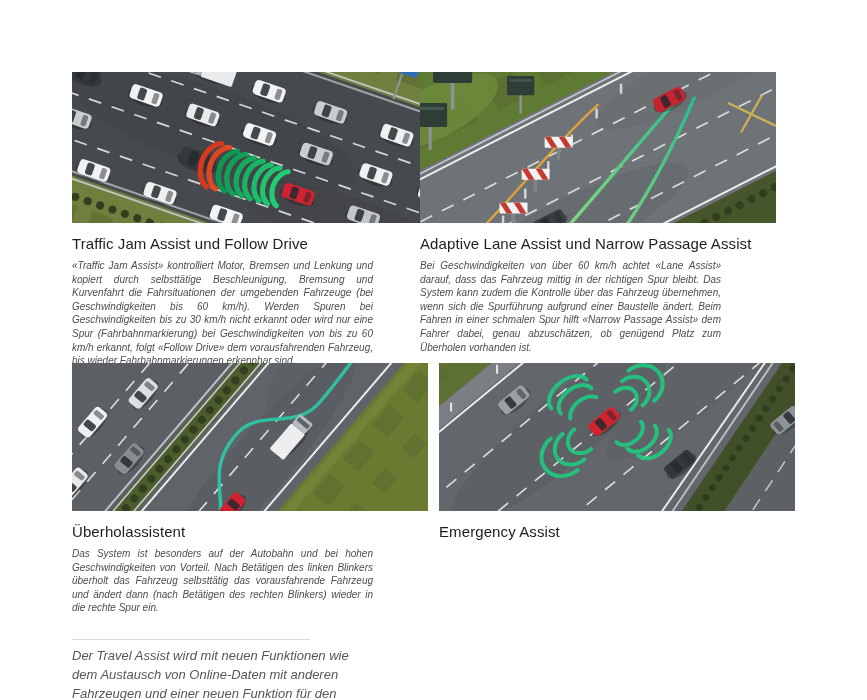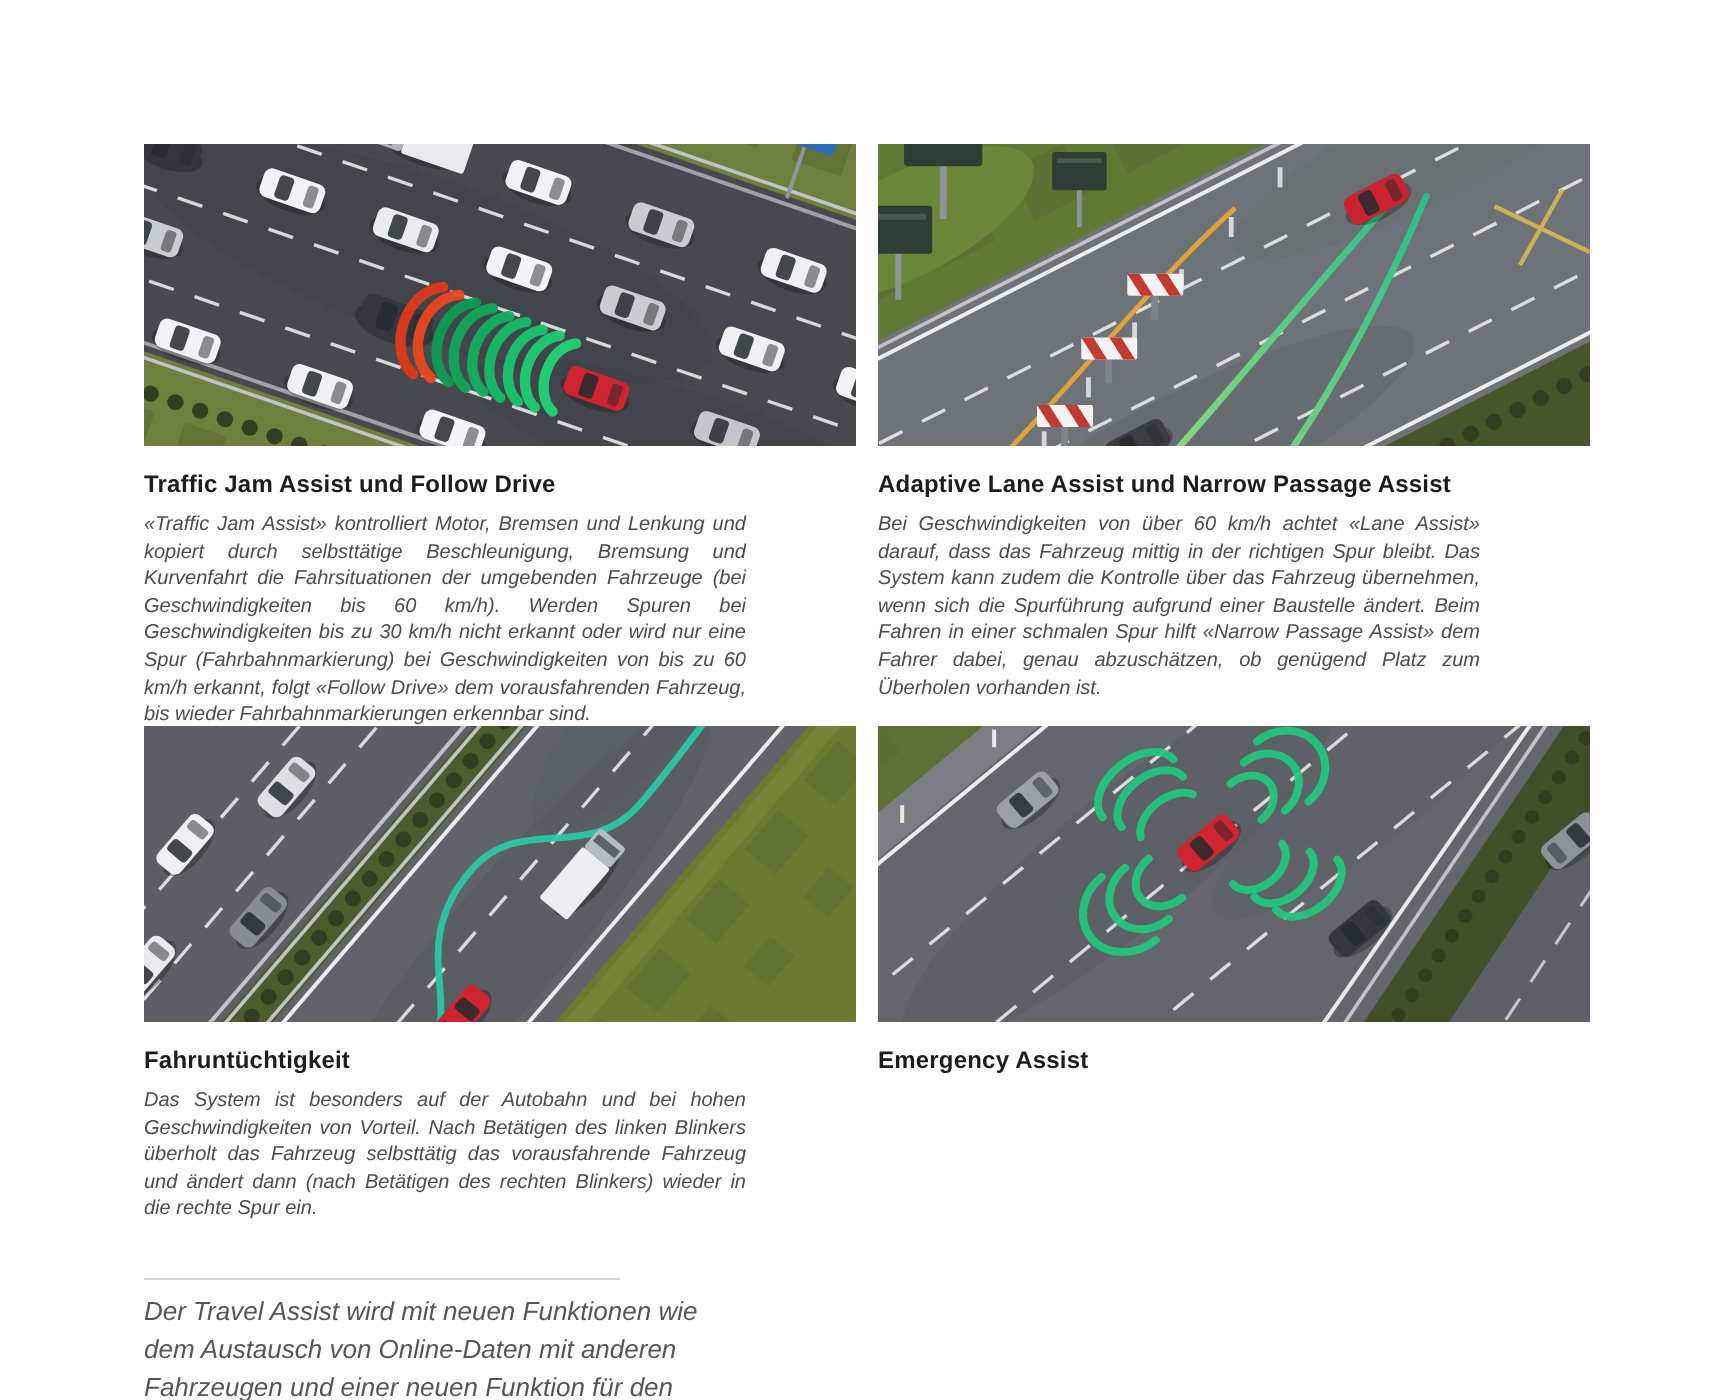--- a/index.html
+++ b/index.html
@@ -1,26 +1,26 @@
 <!DOCTYPE html>
 <html lang="de"><head>
 <meta charset="utf-8">
 <style>
   html,body{margin:0;padding:0;background:#fff;}
   .page{position:relative;width:867px;height:700px;background:#ffffff;overflow:hidden;
         font-family:"Liberation Sans",sans-serif;}
   .panel{position:absolute;width:356px;}
   #p1{left:72px;top:72px}
-  #p2{left:439px;top:72px}
+  #p2{left:420px;top:72px}
   #p3{left:72px;top:363px}
   #p4{left:439px;top:363px}
   .photo{display:block;width:356px;background:#555;}
   #p1 .photo,#p2 .photo{height:151px}
   #p3 .photo,#p4 .photo{height:148px}
-  .panel h3{margin:12px 0 0;font-size:12px;font-weight:700;color:#1d1d1b;letter-spacing:.1px;}
+  .panel h3{margin:12px 0 0;font-size:15px;font-weight:400;color:#1d1d1b;letter-spacing:.1px;}
   .panel p{margin:7px 0 0;width:301px;font-size:10px;line-height:1.36;color:#4c4c4c;
            text-align:justify;hyphens:auto;font-style:italic;}
   .divider{position:absolute;left:72px;top:639px;width:238px;height:1px;background:#dadada;}
   .footnote{position:absolute;left:72px;top:647px;width:302px;font-size:13px;line-height:1.45;color:#565656;font-style:italic;}
   
   .dash{stroke:#e3e5e6;stroke-width:1.7;stroke-dasharray:13 11;fill:none;opacity:.92}
   .solid{stroke:#ebedee;stroke-width:2;fill:none}
   .rail{stroke:#c0c4c7;stroke-width:1.8;fill:none}
   .bush{stroke:#323e1f;stroke-width:8;stroke-dasharray:0.1 13;stroke-linecap:round;fill:none}
   .gtex{stroke:#5b6b31;fill:none;opacity:.6}
@@ -229,21 +229,21 @@
         <use href="#i3c" x="-95" y="-78" fill="#888d91"></use>
         <use href="#i3c" x="-150" y="-105" fill="#e8eaeb"></use>
         <use href="#i3c" x="-35" y="-110" fill="#dde0e2"></use>
         <use href="#i3c" x="-90" y="-130" fill="#eef0f1"></use>
 
         <path class="arc" d="M-100,33 C-62,33 -62,-12 -8,-12 C30,-12 32,31 72,31 C104,31 122,28 152,28" stroke="#2bc6a6" stroke-width="3.4" opacity=".95"></path>
         <use href="#i3t" x="26" y="32"></use>
         <use href="#i3c" transform="translate(-68 32) scale(-1 1)" fill="#cf2430"></use>
       </g>
     </svg>
-    <h3>Fahruntüchtigkeit</h3>
+    <h3>Überholassistent</h3>
     <p>Das System ist besonders auf der Autobahn und bei hohen Geschwindigkeiten von Vorteil. Nach Betätigen des linken Blinkers überholt das Fahrzeug selbsttätig das vorausfahrende Fahrzeug und ändert dann (nach Betätigen des rechten Blinkers) wieder in die rechte Spur ein.</p>
   </div>
 
   <div class="panel" id="p4">
     <svg class="photo" viewBox="0 0 356 151" preserveAspectRatio="none">
       <defs>
         <g id="i4c">
           <ellipse cx="0" cy="2.5" rx="18" ry="8" fill="#000" opacity=".25"></ellipse>
           <rect x="-16" y="-7.5" width="32" height="15" rx="4"></rect>
           <rect x="-8" y="-6" width="7.5" height="12" rx="2" fill="#242a2e" opacity=".85"></rect>

